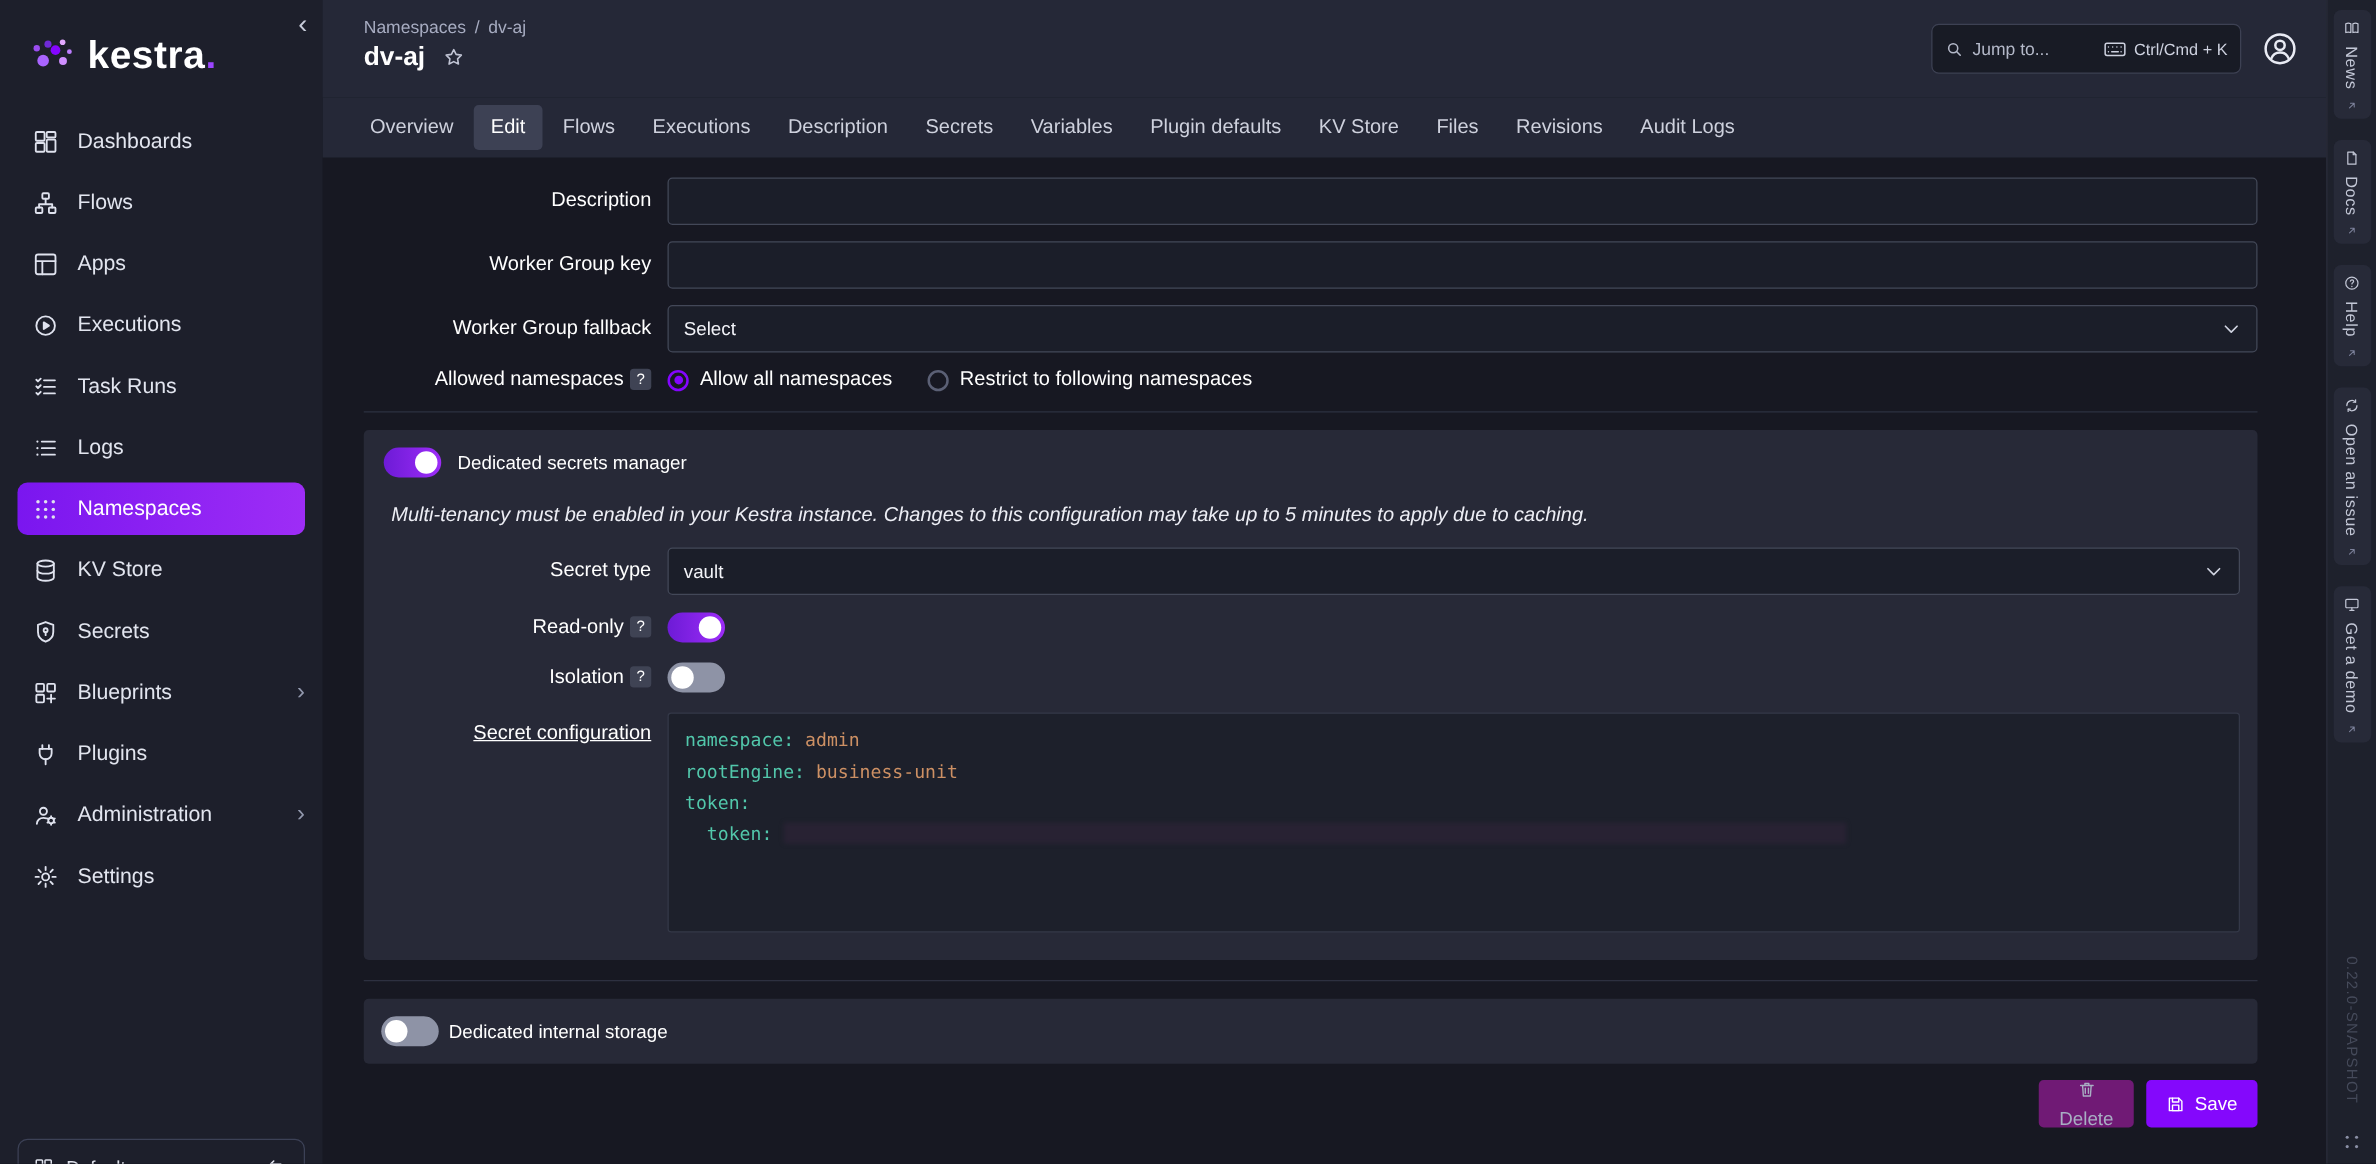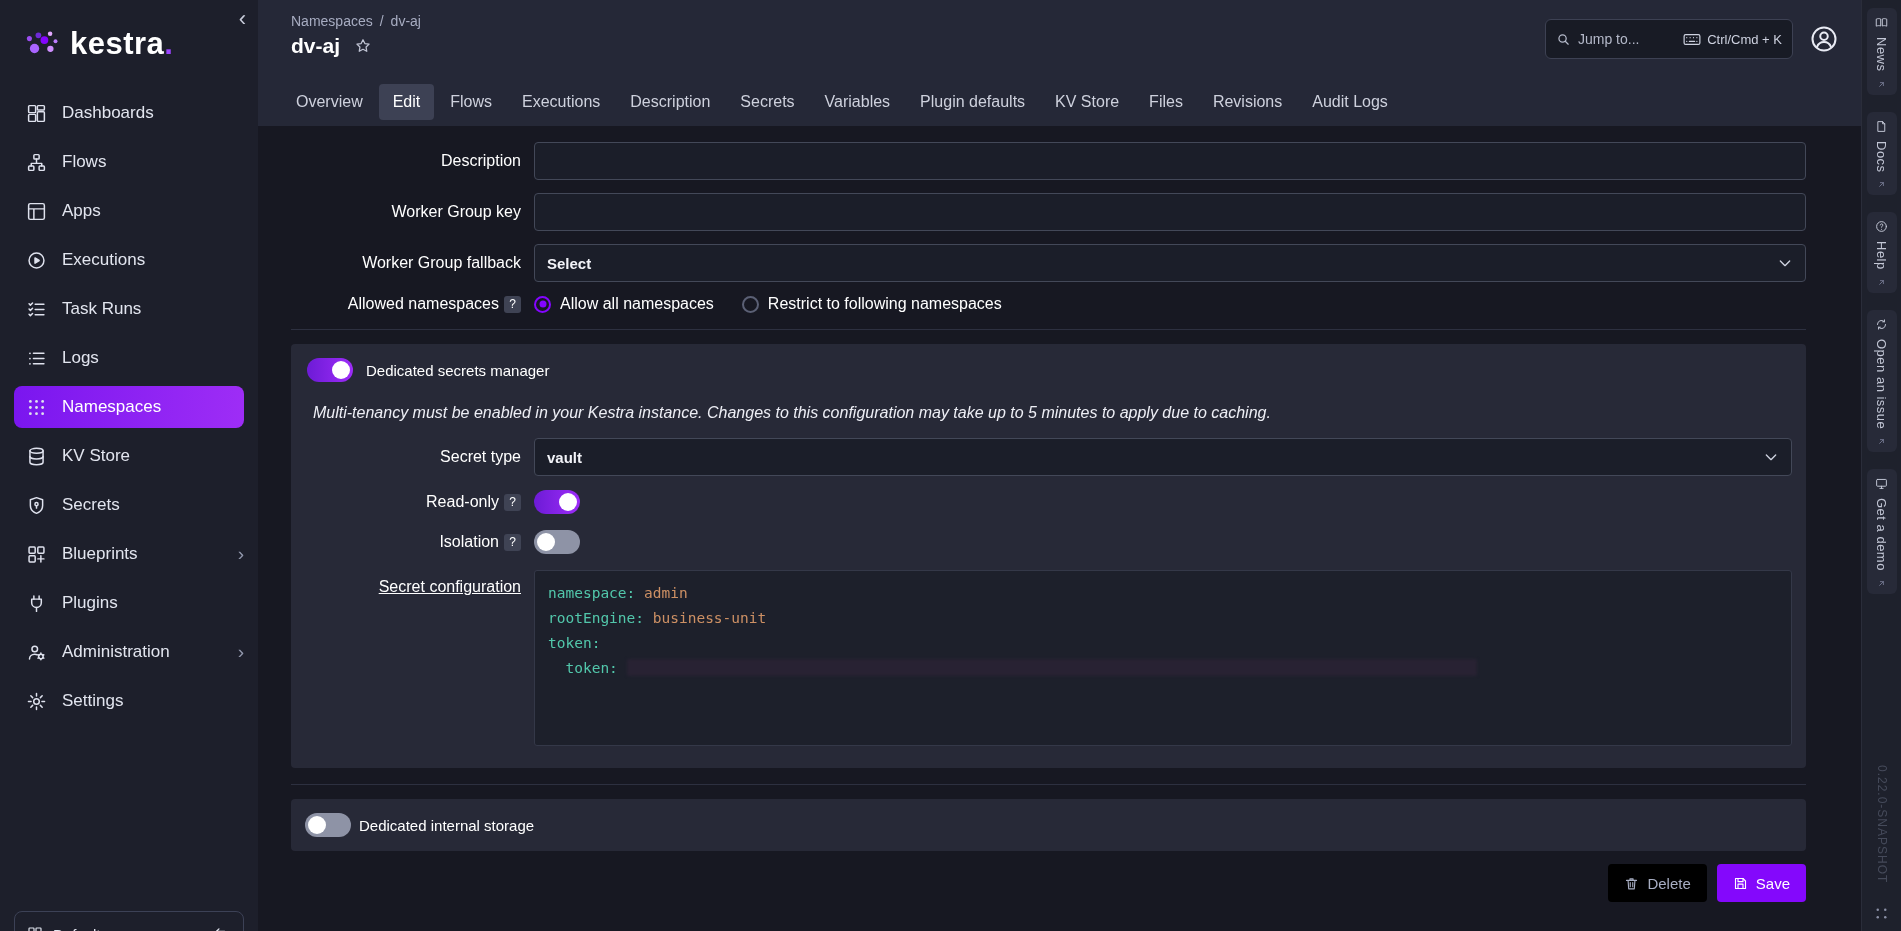--- a/index.html
+++ b/index.html
@@ -78,21 +78,21 @@
   .form-row { display: flex; align-items: center; margin-bottom: 13px; }
   .form-label { width: 230px; flex-shrink: 0; text-align: right; margin-right: 13px; font-size: 16px; color: #fff; font-weight: 500; }
   .text-input {
     flex: 1; height: 38px; background: #1b1e29; border: 1px solid #434858;
     border-radius: 4px; color: #fff; font-size: 15px; padding: 0 12px;
     font-family: "Liberation Sans", sans-serif; outline: none;
   }
   .select-box {
     flex: 1; height: 38px; background: #1b1e29; border: 1px solid #434858;
     border-radius: 4px; display: flex; align-items: center; justify-content: space-between;
-    padding: 0 12px; font-size: 15px; color: #f2f3f8; cursor: pointer; font-weight: bold;
+    padding: 0 12px; font-size: 15px; color: #f2f3f8; cursor: pointer;
   }
   .chev { color: #cfd3e0; }
   .help-badge {
     display: inline-block; width: 17px; height: 17px; background: #3f4354;
     color: #fff; font-size: 12px; line-height: 17px; text-align: center;
     border-radius: 3px; vertical-align: 1px; margin-left: 5px; cursor: pointer;
   }
   .radio-row { margin: 6px 0 16px; }
   .radio-group { display: flex; align-items: center; gap: 28px; }
   .radio-option { display: flex; align-items: center; gap: 9px; cursor: pointer; }
@@ -132,21 +132,21 @@
   .redacted {
     display: inline-block; height: 17px; vertical-align: -3px;
     background: #282233; border-radius: 2px; filter: blur(1.5px);
   }
   .redacted-1 { width: 310px; }
   .redacted-2 { width: 850px; }
 
   .storage-panel { background: #272937; border-radius: 4px; padding: 14px 14px; display: flex; align-items: center; gap: 8px; margin-top: 14px; }
   .actions { display: flex; justify-content: flex-end; gap: 10px; margin-top: 13px; }
   .btn { height: 38px; border: none; border-radius: 4px; padding: 0 16px; font-size: 15px; display: flex; align-items: center; gap: 8px; cursor: pointer; font-family: "Liberation Sans", sans-serif; }
-  .btn-delete { background: #000000; color: #a8aec3; }
+  .btn-delete { background: #701a75; color: #a8aec3; flex-direction: column; }
   .btn-save { background: #8408fc; color: #fff; }
 
   
   .rail {
     width: 40px; background: #1e212c; border-left: 1px solid #2a2d3a; flex-shrink: 0;
     display: flex; flex-direction: column; align-items: center; padding: 8px 0 10px; gap: 17px;
   }
   .rail-item {
     width: 30px; background: #272a38; border-radius: 6px; padding: 8px 0 6px;
     display: flex; flex-direction: column; align-items: center; gap: 8px;

